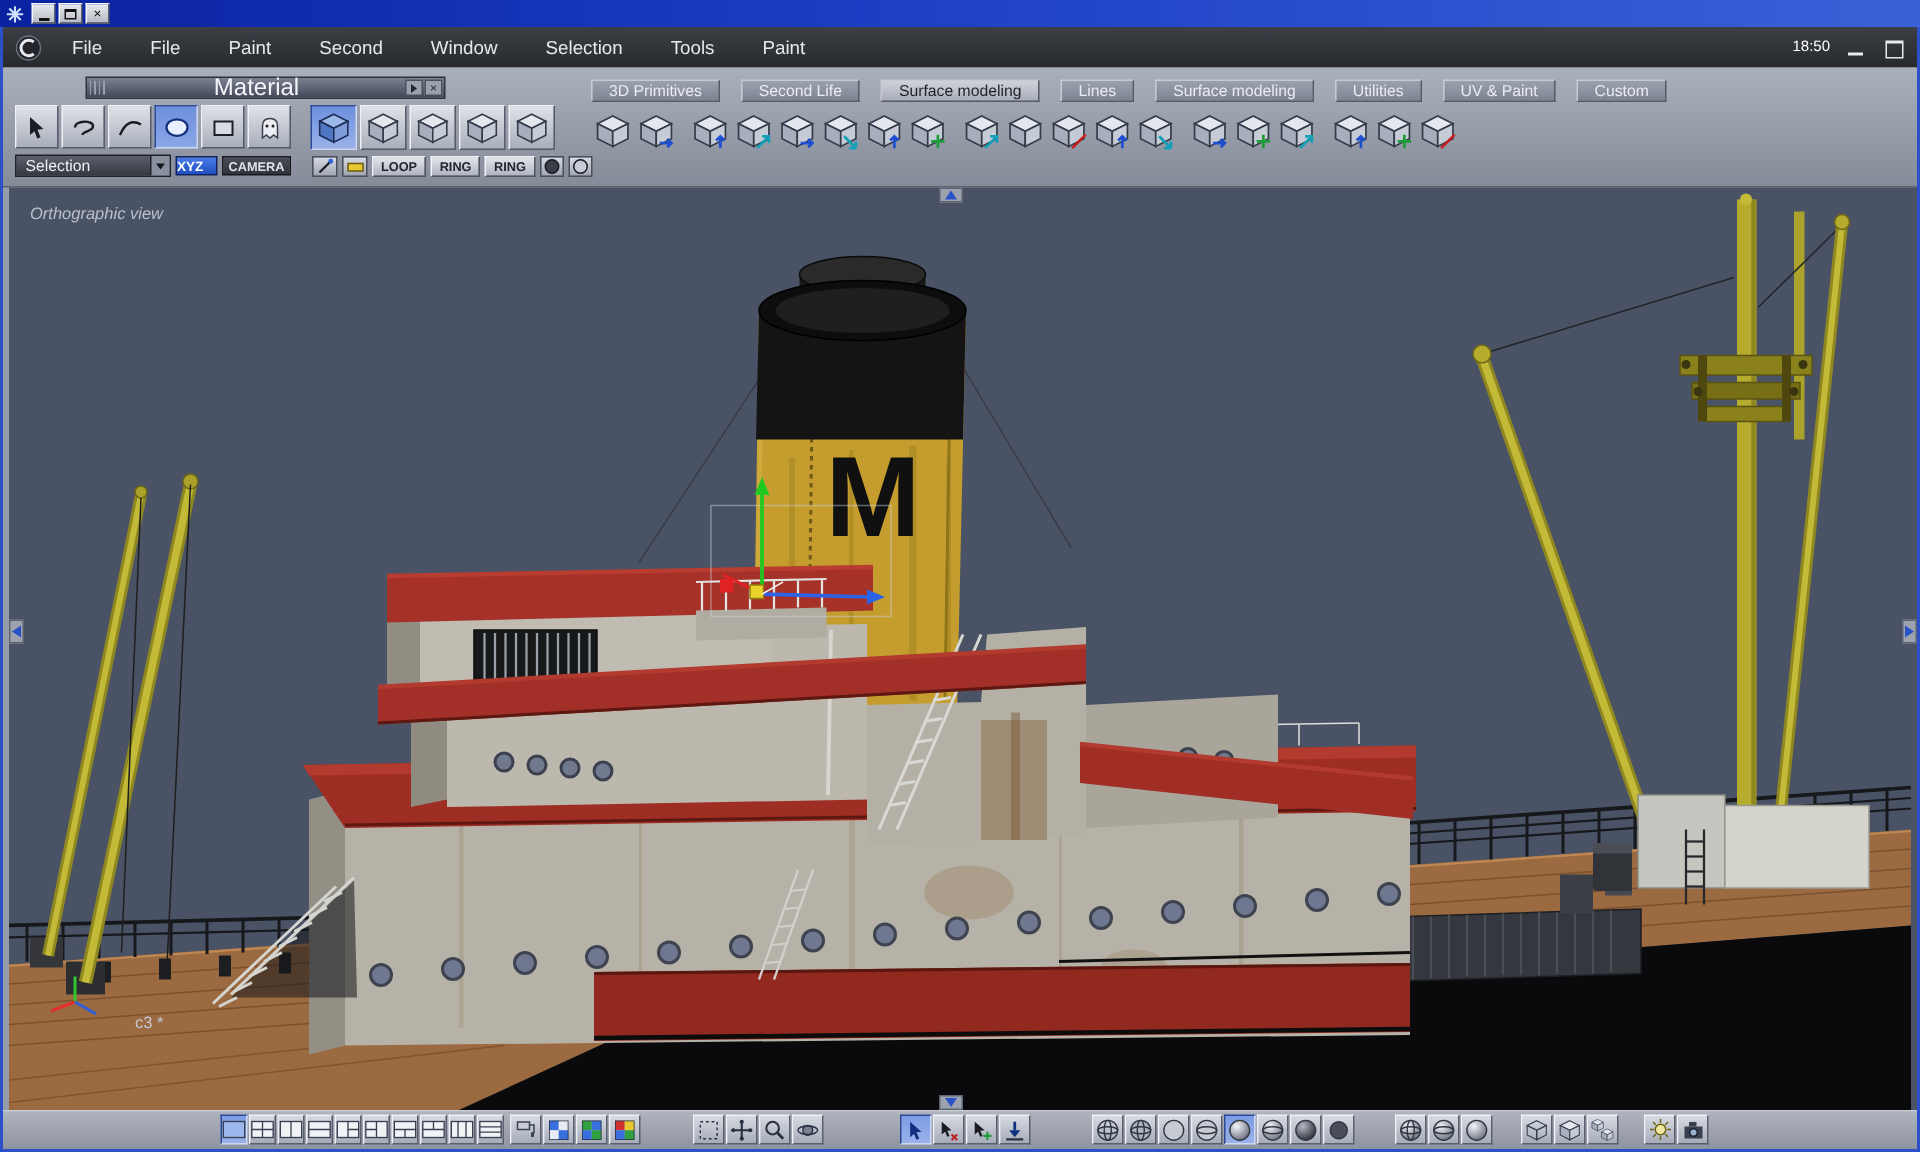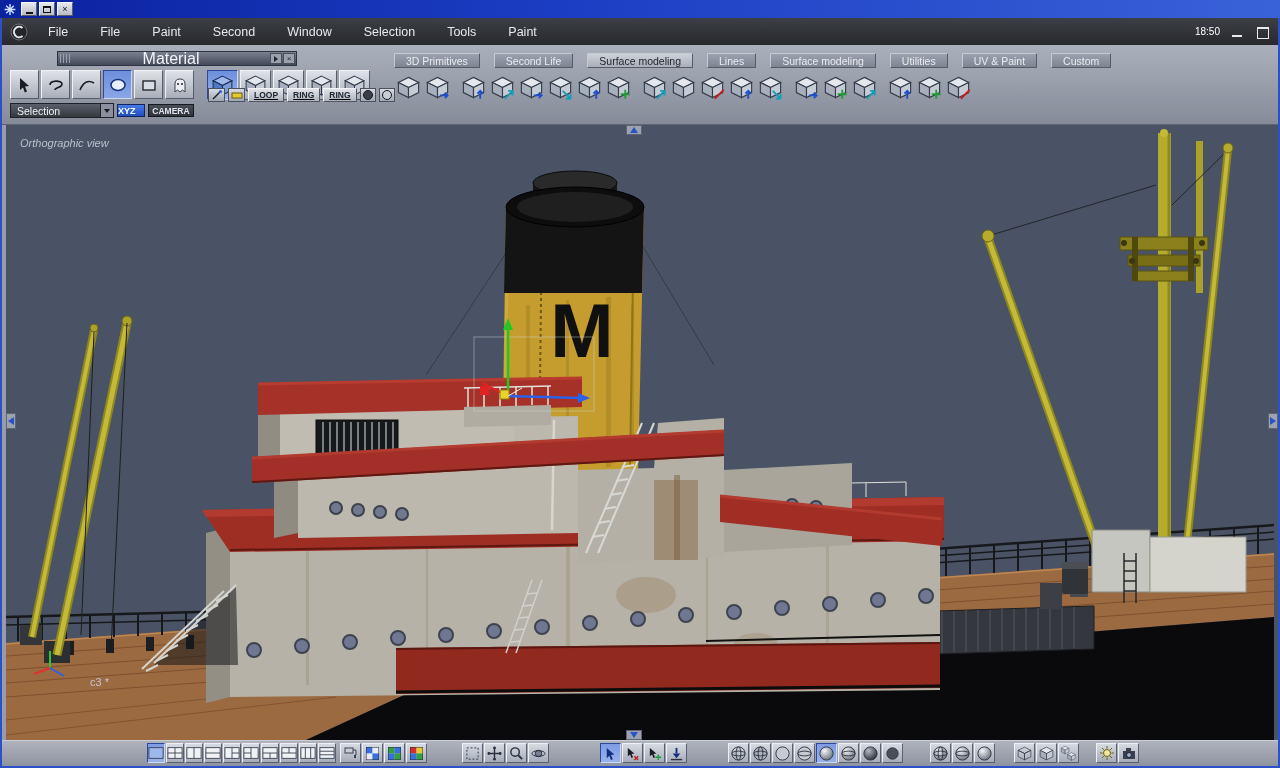--- a/index.html
+++ b/index.html
@@ -65,21 +65,21 @@
     color:#fff; font-size:9px; font-weight:bold; text-align:left; line-height:12px; }
   .cam-btn { width:46px; height:13px; background:linear-gradient(#4a4e58,#30333b); border:1px solid #16181e;
     color:#dfe3ec; font-size:8.5px; font-weight:bold; text-align:center; line-height:12px; }
 
   .mode-tools { position:absolute; left:205px; top:25px; display:flex; gap:2px; }
   .m-btn { width:31px; height:30px; background:linear-gradient(#dfe2e8,#a8aeba);
     border:1px solid; border-color:#f0f2f6 #575c6a #575c6a #f0f2f6;
     display:flex; align-items:center; justify-content:center; }
   .m-btn.pressed { background:linear-gradient(#6d8fdd,#9ab2ea); border-color:#2c4a9c #cdd9f4 #cdd9f4 #2c4a9c; }
 
-  .mode-row2 { position:absolute; left:206px; top:43px; display:flex; gap:3px; align-items:center;text-decoration:underline; }
+  .mode-row2 { position:absolute; left:206px; top:59px; display:flex; gap:3px; align-items:center; }
   .sm-btn { width:17px; height:14px; background:linear-gradient(#d6dae2,#a0a6b2);
     border:1px solid #4c515e; display:flex; align-items:center; justify-content:center; }
   .txt-btn { height:14px; padding:0 5px; background:linear-gradient(#e2e5ea,#aeb4c0);
     border:1px solid; border-color:#f2f4f8 #505562 #505562 #f2f4f8;
     color:#22262e; font-size:8.5px; font-weight:bold; line-height:12px; }
   .rnd-btn { width:16px; height:14px; background:linear-gradient(#d6dae2,#a0a6b2);
     border:1px solid #4c515e; display:flex; align-items:center; justify-content:center; }
 
   .tabs { position:absolute; left:392px; top:8px; display:flex; }
   .tab { height:15px; padding:0 11px; font-size:10.5px; line-height:14px; color:#e9ecf2;

